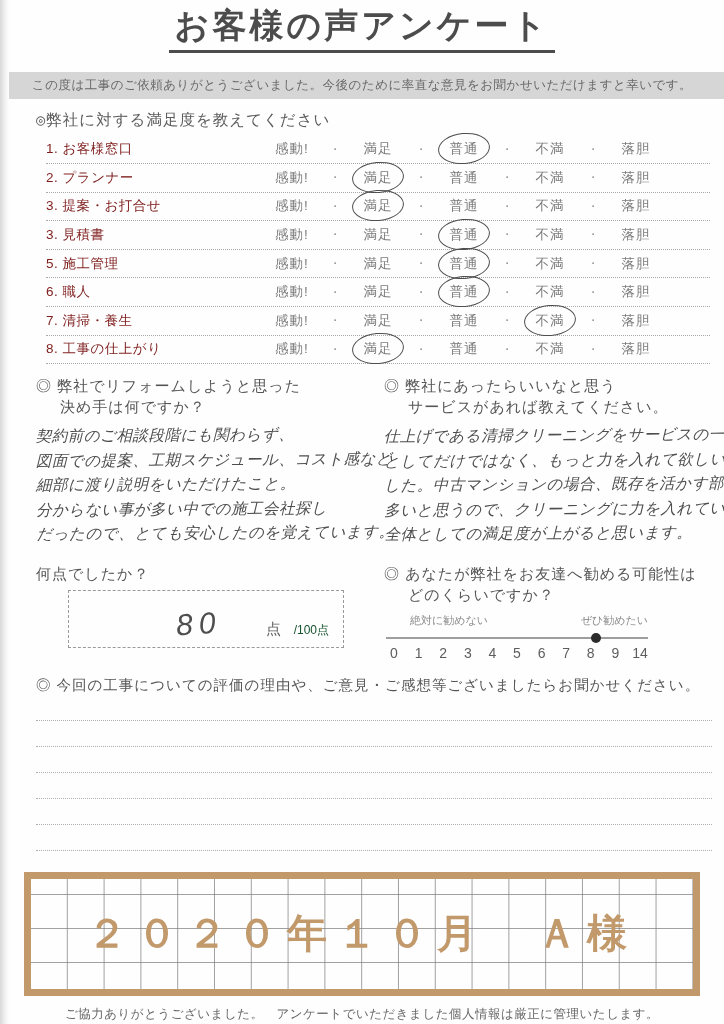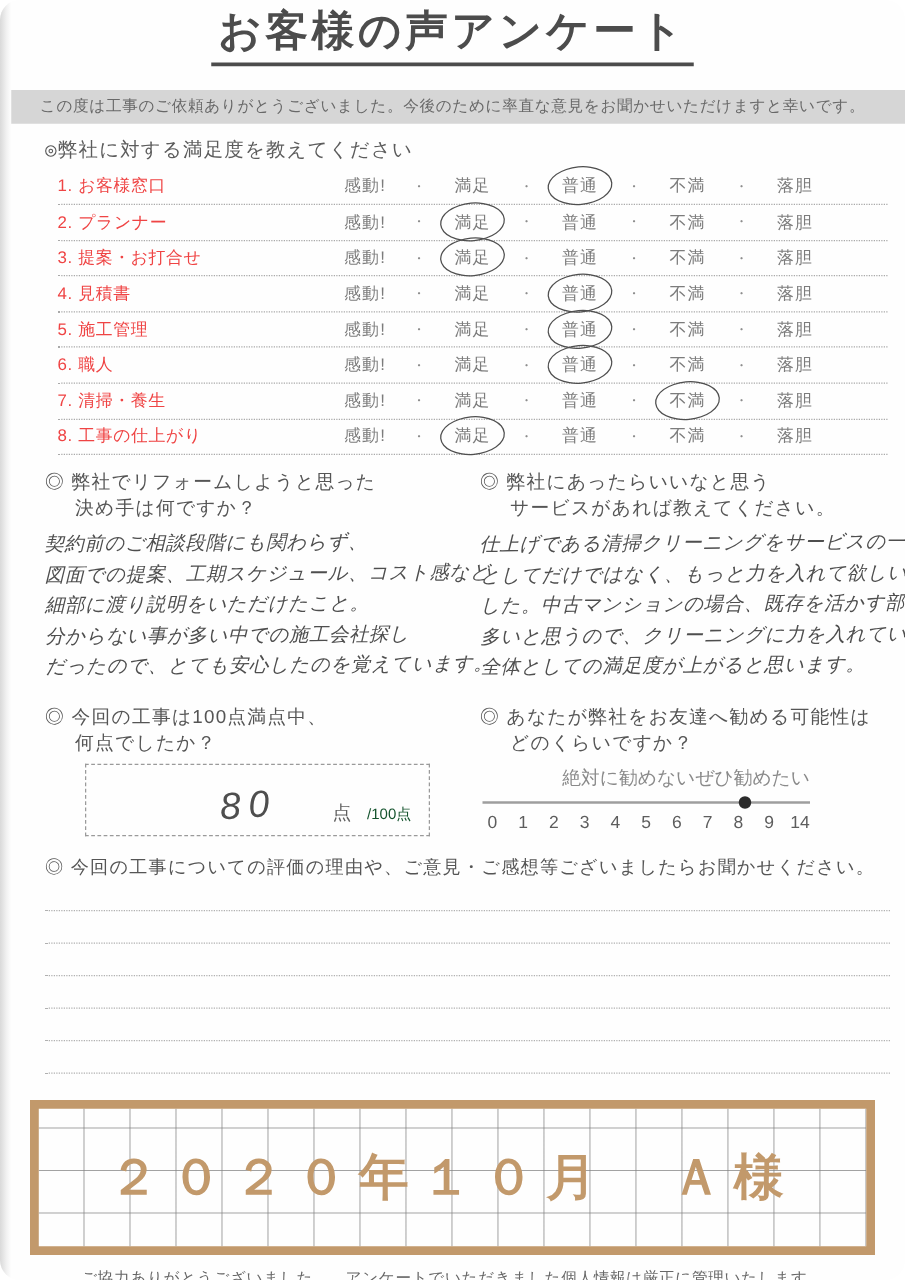--- a/index.html
+++ b/index.html
@@ -1,20 +1,20 @@
 <!DOCTYPE html>
 <html><head>
 <meta charset="utf-8">
 <style>
   * { margin:0; padding:0; box-sizing:border-box; }
   html,body { background:#ffffff; }
   body { font-family:"Liberation Sans", sans-serif; }
   .page {
     position:relative; width:724px; height:1024px; margin:0 auto;
-    background:#fefefe; overflow:hidden; color:#5a5a5a;border-radius:16px;
+    background:#fefefe; overflow:hidden; color:#5a5a5a;
   }
   .edge-shadow{
     position:absolute; left:0; top:0; bottom:0; width:9px;
     background:linear-gradient(90deg,#d9d9d9,#f2f2f2 60%,#fefefe); 
   }
   
   .title-wrap{ text-align:center; padding-top:7px; }
   .title{
     display:inline-block; font-size:34px; font-weight:bold; color:#4c4c4c;
     letter-spacing:3px; line-height:1.1; padding:0 6px 6px 6px;
@@ -26,21 +26,21 @@
     font-size:12.5px; color:#686868; letter-spacing:0.5px;
   }
   
   .sat-heading{ margin:11px 0 2px 36px; font-size:15.5px; color:#5c5c5c; letter-spacing:1px;font-family:Liberation Mono, monospace; }
   .sat-table{ margin:4px 14px 0 46px; }
   .sat-row{
     display:flex; align-items:center; height:28.6px;
     border-bottom:1.6px dotted #a9a9a9;
     font-size:13.5px;
   }
-  .sat-label{ flex:0 0 215px; color:#ef4444; letter-spacing:0.5px; }
+  .sat-label{ flex:0 0 215px; color:#7f1d1d; letter-spacing:0.5px; }
   .sat-opts{ display:flex; align-items:center; }
   .sat-opt{ width:62px; text-align:center; color:#7c7c7c; position:relative; letter-spacing:1px; }
   .sat-dot{ width:24px; text-align:center; color:#8d8d8d; font-size:11px; }
   .sat-opt.circled::after{
     content:""; position:absolute; left:5px; right:5px; top:-7px; bottom:-6px;
     border:1.6px solid #4f4f4f; border-radius:50%; transform:rotate(-5deg);
   }
   
   .qa-grid{ display:grid; grid-template-columns:348px 1fr; margin:11px 10px 17px 36px; }
   .q-title div{ font-size:15px; color:#555; line-height:21px; letter-spacing:1px; }
@@ -56,21 +56,21 @@
     margin:6px 0 0 32px; width:276px; height:58px;
     border:1.5px dashed #9a9a9a; position:relative;
   }
   .score-value{
     position:absolute; right:122px; bottom:6px; font-size:30px; color:#4e4e4e;
     font-style:italic; transform:rotate(-4deg); letter-spacing:6px;
   }
   .score-unit{ position:absolute; right:62px; bottom:8px; font-size:15px; color:#5f5f5f; }
   .score-denom{ position:absolute; right:14px; bottom:8px; font-size:12px; color:#14532d; }
   .nps{ margin-top:8px; width:262px; position:relative; margin-left:2px; }
-  .nps-labels{ display:flex; justify-content:flex-end; font-size:15px; color:#8a8a8a; }
+  .nps-labels{ display:flex; justify-content:space-between; font-size:11px; color:#8a8a8a;margin-left:24px; }
   .nps-track{ position:relative; margin-top:9px; height:2px; background:#9e9e9e; }
   .nps-dot{
     position:absolute; top:-4px; width:10px; height:10px; border-radius:50%;
     background:#2b2b2b; transform:translateX(-50%);
   }
   .nps-ticks{ display:flex; justify-content:space-between; margin-top:6px; }
   .nps-ticks div{ font-size:14px; color:#5d5d5d; width:16px; text-align:center; }
   
   .comments{ margin:15px 12px 0 36px; }
   .comments-title{ font-size:14.5px; color:#555; letter-spacing:1px; }
@@ -143,21 +143,21 @@
           <span class="sat-opt circled">満足</span>
           <span class="sat-dot">・</span>
           <span class="sat-opt">普通</span>
           <span class="sat-dot">・</span>
           <span class="sat-opt">不満</span>
           <span class="sat-dot">・</span>
           <span class="sat-opt">落胆</span>
         </span>
       </div>
       <div class="sat-row">
-        <span class="sat-label">4. 見積書</span>
+        <span class="sat-label">3. 見積書</span>
         <span class="sat-opts">
           <span class="sat-opt">感動!</span>
           <span class="sat-dot">・</span>
           <span class="sat-opt">満足</span>
           <span class="sat-dot">・</span>
           <span class="sat-opt circled">普通</span>
           <span class="sat-dot">・</span>
           <span class="sat-opt">不満</span>
           <span class="sat-dot">・</span>
           <span class="sat-opt">落胆</span>
@@ -246,21 +246,20 @@
           <div>した。中古マンションの場合、既存を活かす部分も</div>
           <div>多いと思うので、クリーニングに力を入れていただくことで</div>
           <div>全体としての満足度が上がると思います。</div>
         </div>
     </div>
   </div>
 
   <div class="score-grid">
     <div>
       <div class="q-title">
-          <div>◎ 今回の工事は100点満点中、</div>
           <div>何点でしたか？</div>
         </div>
       <div class="score-box">
         <span class="score-value">80</span>
         <span class="score-unit">点</span>
         <span class="score-denom">/100点</span>
       </div>
     </div>
     <div>
       <div class="q-title">

